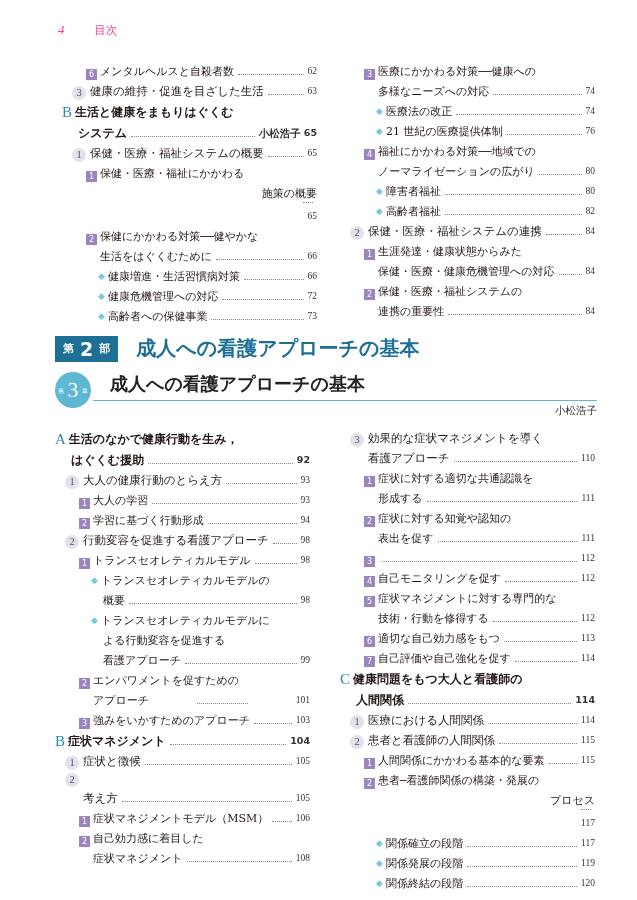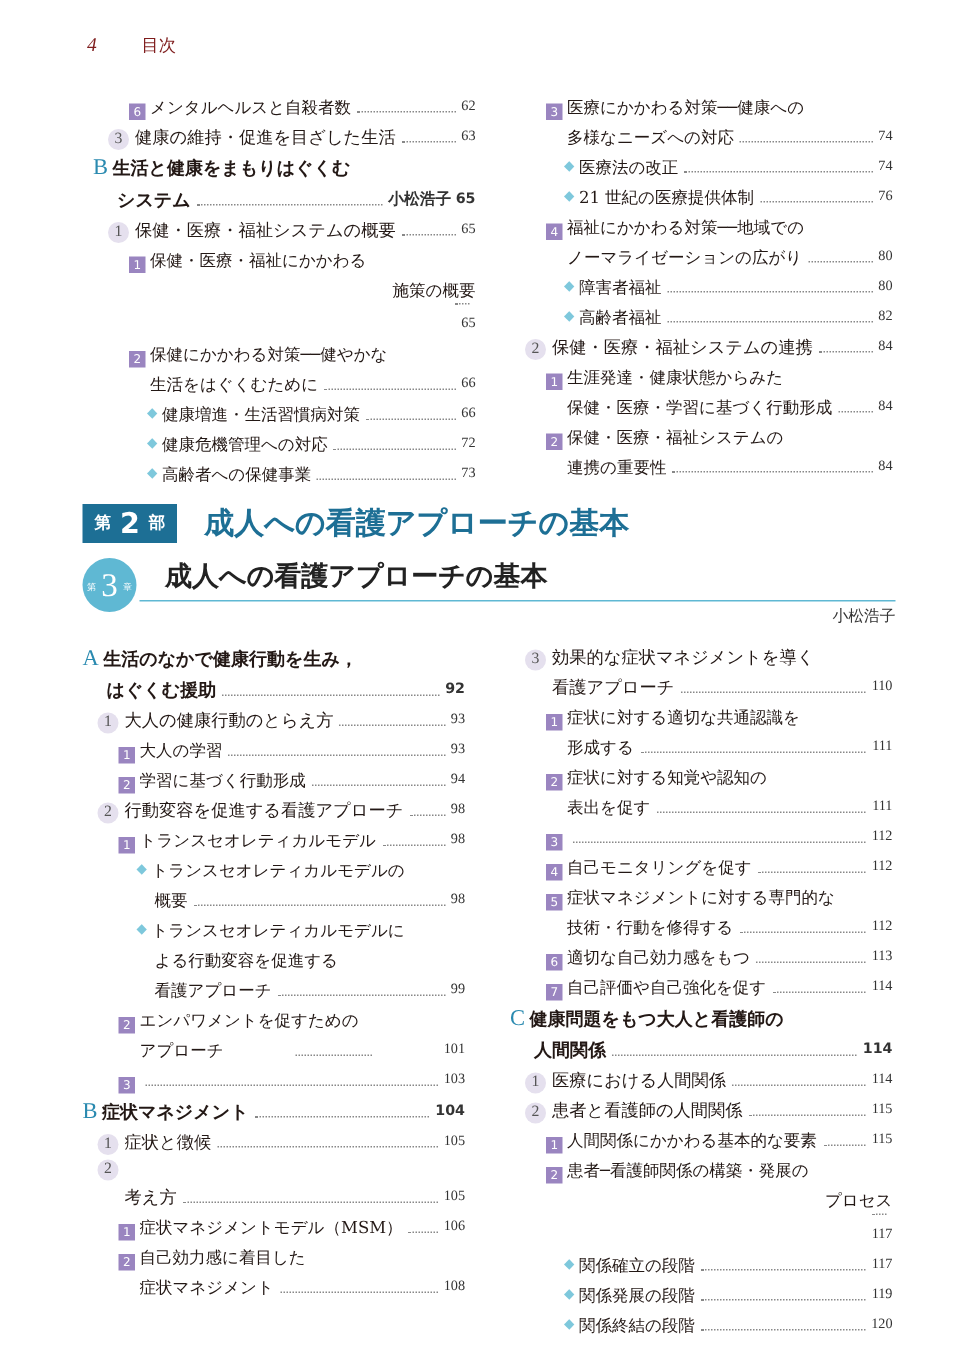--- a/index.html
+++ b/index.html
@@ -1,18 +1,18 @@
 <!DOCTYPE html>
 <html><head>
 <meta charset="utf-8">
 <style>
   html, body { margin:0; padding:0; background:#ffffff; }
   body { width:637px; height:900px; position:relative; overflow:hidden;
          font-family:"DejaVu Serif","Liberation Serif",serif; color:#231815; }
-  .header { position:absolute; top:22px; left:58px; font-size:12px; color:#7f1d1d; }
+  .header { position:absolute; top:22px; left:58px; font-size:12px; color:#ec4899; }
   .header .pnum { font-style:italic; font-family:"Liberation Serif",serif; font-size:13px; }
   .header .htitle { margin-left:26px; font-family:"DejaVu Sans",sans-serif; font-size:11.5px; }
 
   .col { position:absolute; width:255px; }
   .entry { display:flex; align-items:flex-end; font-size:11px; line-height:17px; margin-bottom:3px; }
   .entry .txt { flex:0 1 auto; }
   .entry .dots { flex:1 1 auto; border-bottom:1.2px dotted #888; margin:0 4px 5px 4px; min-width:10px; }
   .entry .pg { flex:0 0 auto; font-size:9.5px; color:#333; font-family:"Liberation Serif",serif; }
 
   .lvA { font-family:"DejaVu Sans",sans-serif; font-weight:bold; font-size:12px; line-height:18px; }
@@ -191,21 +191,21 @@
         <span class="dots"></span>
         <span class="pg">84</span>
       </div>
     </div>
     <div class="entry-wrap" style="margin-left: 24px; margin-bottom: 3px;">
       <div class="entry ">
         <span class="sq">1</span>
         <span class="txt">生涯発達・健康状態からみた</span>
       </div>
       <div class="entry " style="padding-left: 14px;">
-        <span class="txt">保健・医療・学習に基づく行動形成</span>
+        <span class="txt">保健・医療・健康危機管理への対応</span>
         <span class="dots"></span>
         <span class="pg">84</span>
       </div>
     </div>
     <div class="entry-wrap" style="margin-left: 24px; margin-bottom: 3px;">
       <div class="entry ">
         <span class="sq">2</span>
         <span class="txt">保健・医療・福祉システムの</span>
       </div>
       <div class="entry " style="padding-left: 14px;">
@@ -320,20 +320,21 @@
       </div>
       <div class="entry " style="padding-left: 14px; gap: 44px;">
         <span class="txt">アプローチ</span>
         <span class="dots"></span>
         <span class="pg">101</span>
       </div>
     </div>
     <div class="entry-wrap" style="margin-left: 24px; margin-bottom: 3px;">
       <div class="entry ">
         <span class="sq">3</span>
+        <span class="txt">強みをいかすためのアプローチ</span>
         <span class="dots"></span>
         <span class="pg">103</span>
       </div>
     </div>
     <div class="entry-wrap" style="margin-left: 0px; margin-bottom: 3px;">
       <div class="entry lvA">
         <span class="letter">B</span>
         <span class="txt">症状マネジメント</span>
         <span class="dots"></span>
         <span class="pg">104</span>

